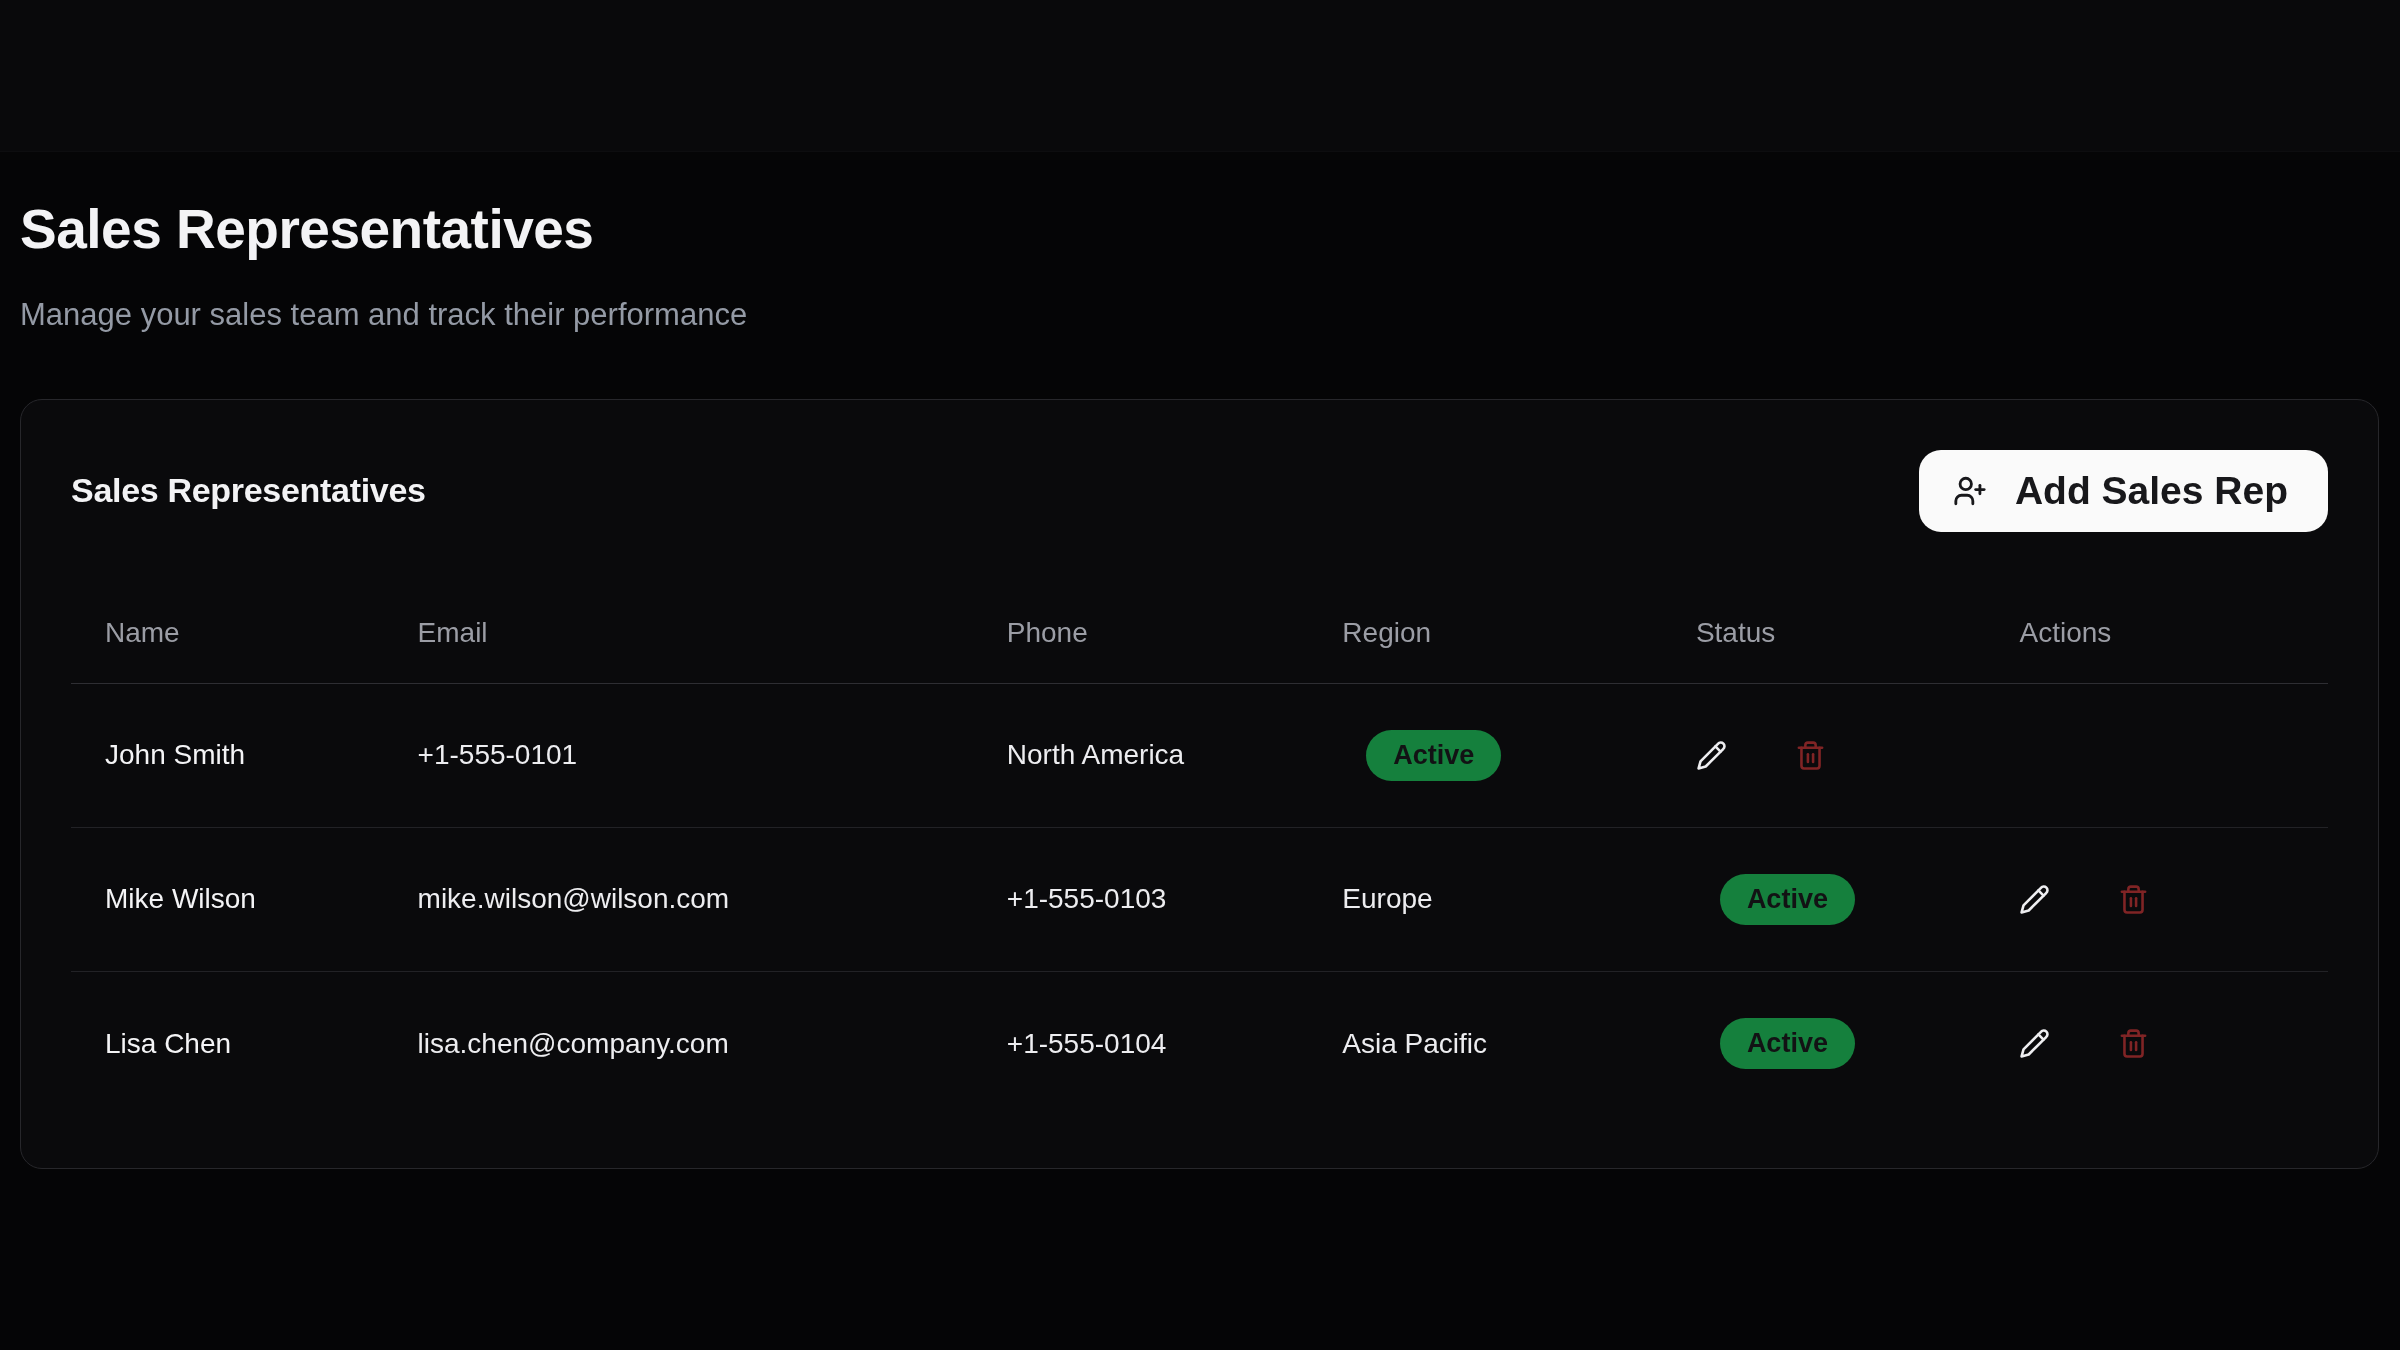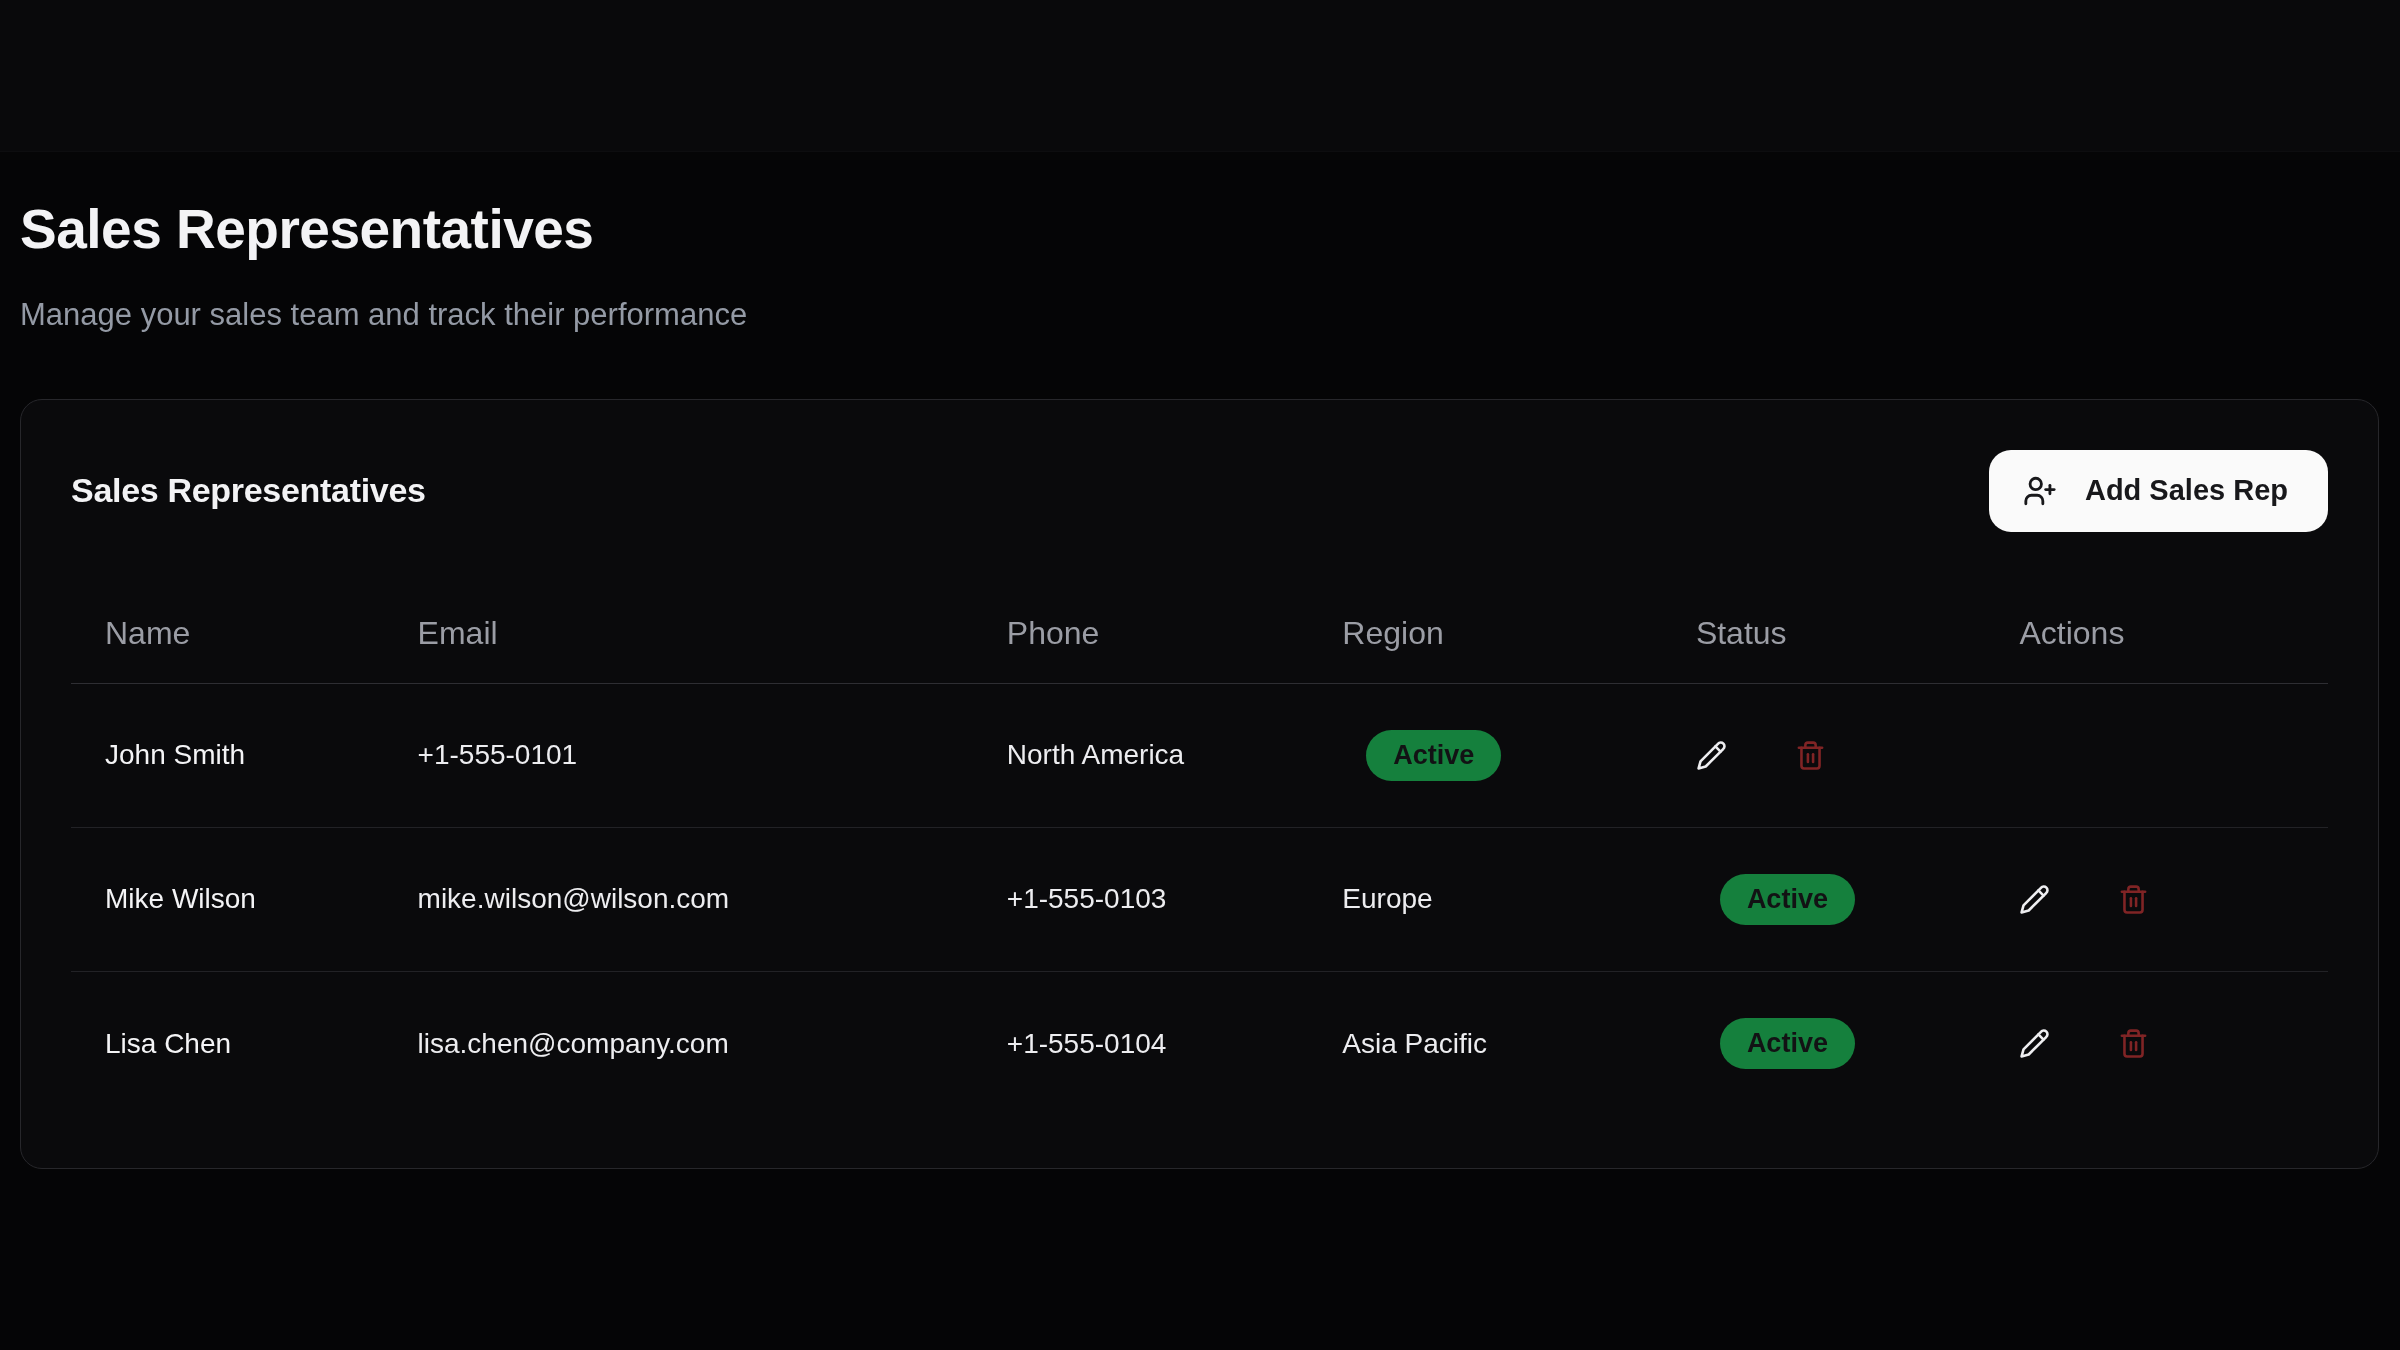--- a/index.html
+++ b/index.html
@@ -53,37 +53,37 @@
     display: inline-flex;
     align-items: center;
     gap: 28px;
     height: 82px;
     padding: 0 40px 0 34px;
     background: #fafafa;
     color: #18181b;
     border: none;
     border-radius: 22px;
     font-family: inherit;
-    font-size: 29px;
+    font-size: 39px;
     font-weight: 600;
     cursor: pointer;
   }
   .add-btn svg { display: block; }
   .table { margin-top: 52px; width: 100%; }
   .thead, .trow {
     display: grid;
     grid-template-columns: 313fr 590fr 336fr 354fr 324fr 343fr;
     align-items: center;
   }
   .thead {
     height: 100px;
     border-bottom: 1px solid #2e2e33;
   }
   .th {
-    font-size: 32px;
+    font-size: 28px;
     font-weight: 500;
     color: #9b9da5;
     padding-left: 34px;
   }
   .trow {
     height: 144px;
     border-bottom: 1px solid #222226;
   }
   .trow:last-child { border-bottom: none; }
   .td {

